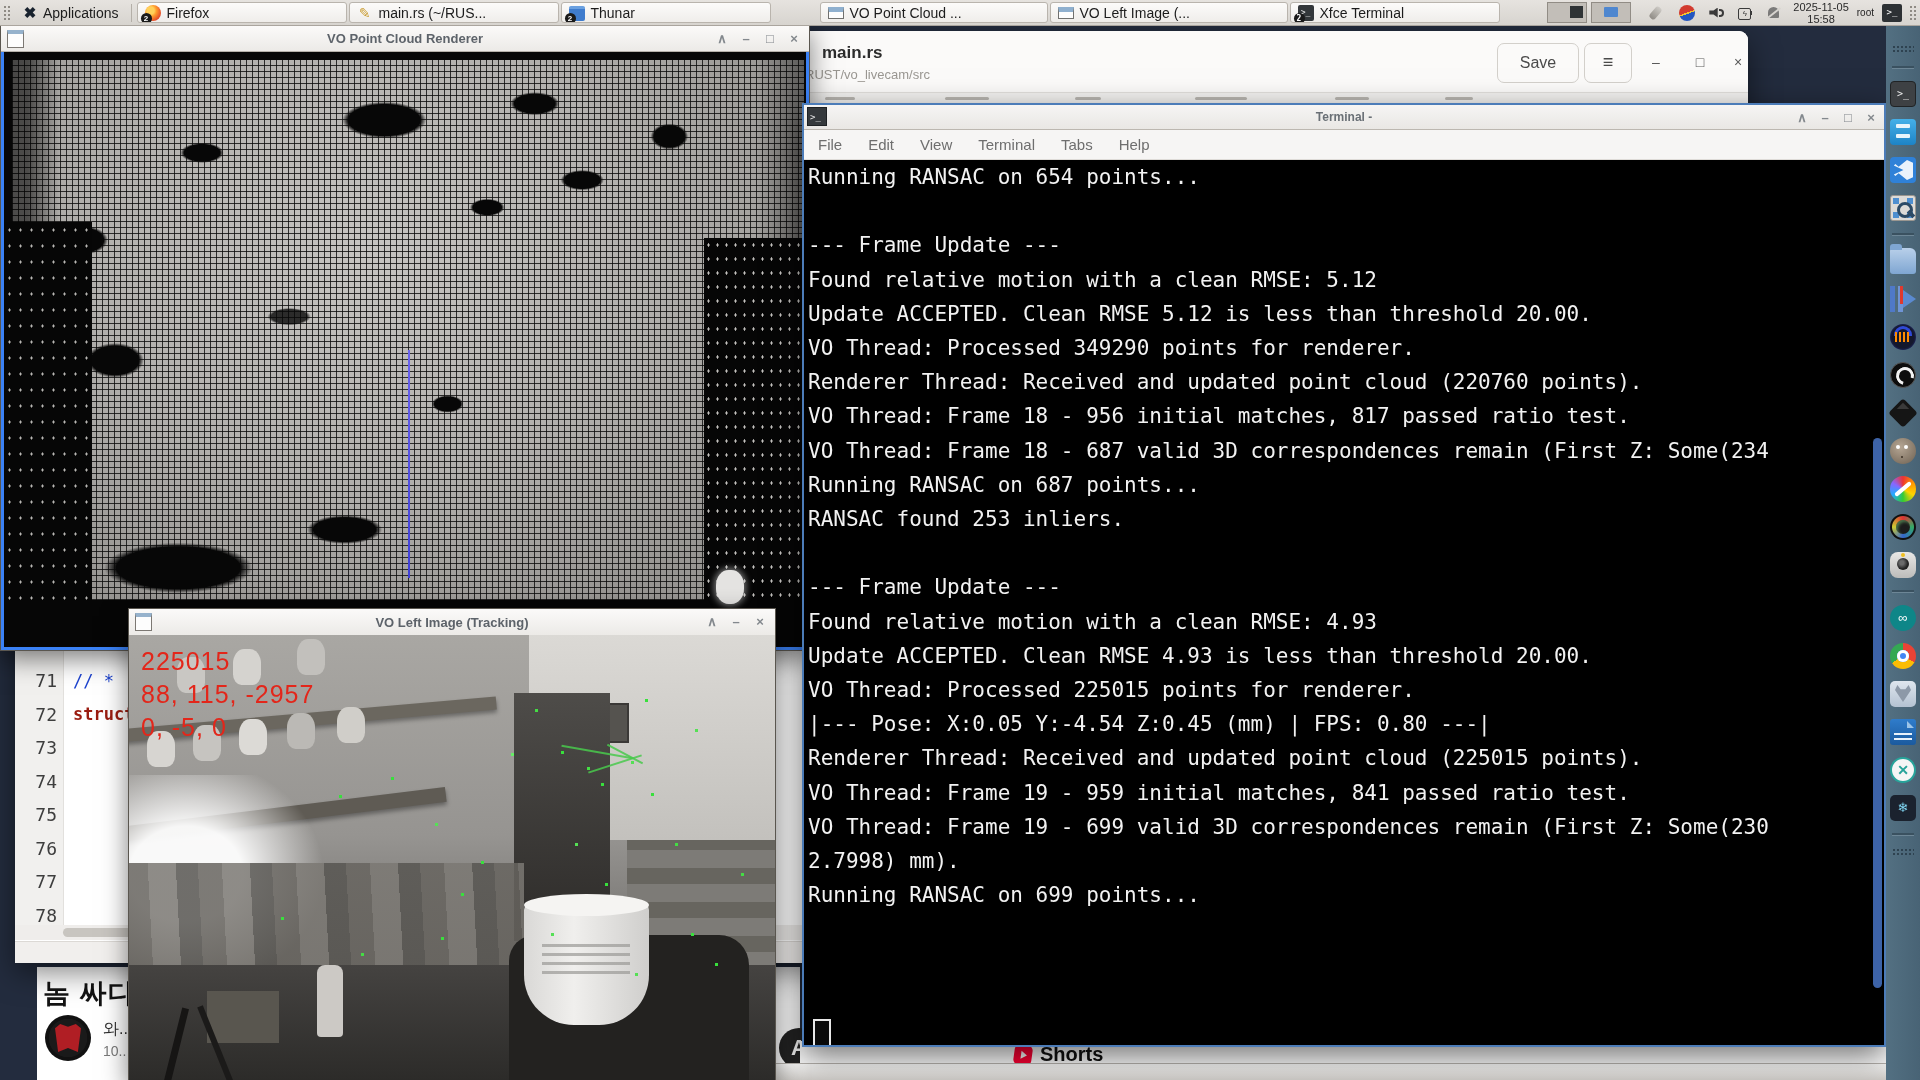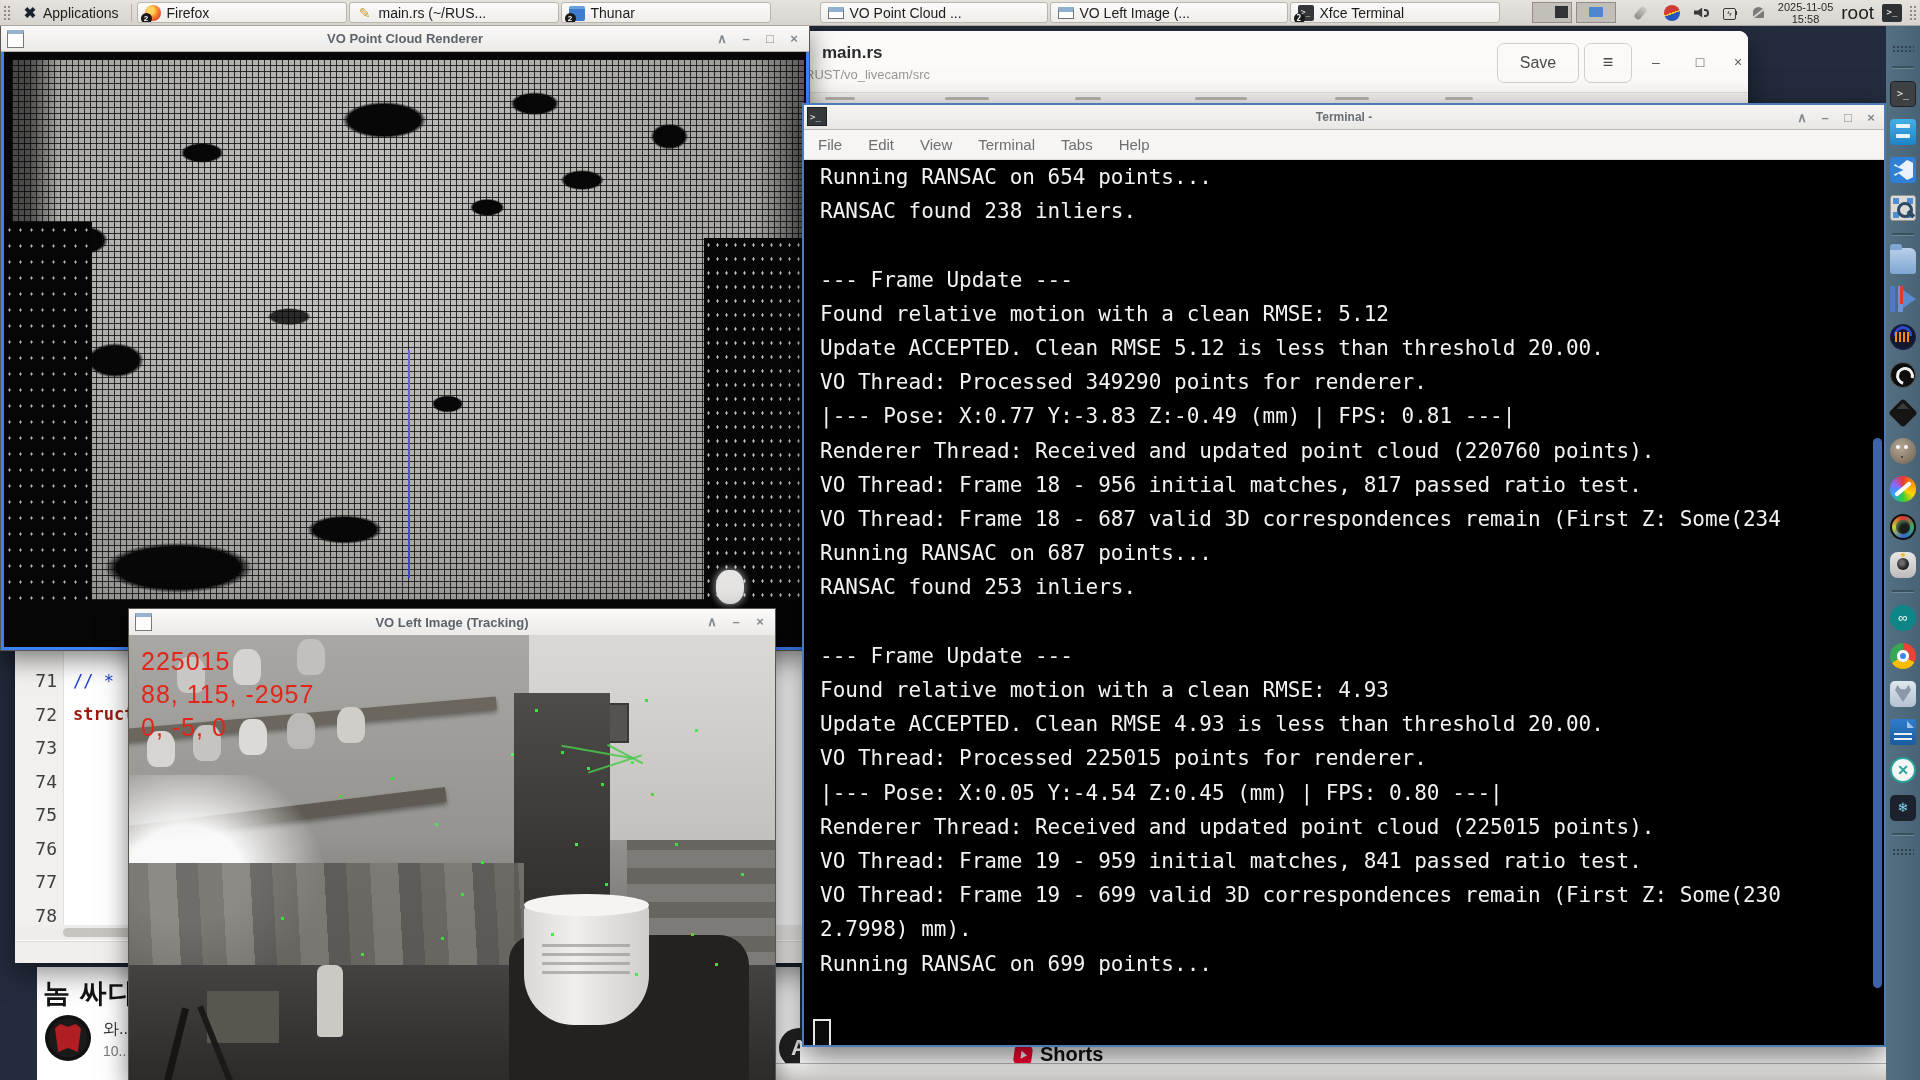--- a/index.html
+++ b/index.html
@@ -102,21 +102,21 @@
     border:2px solid #4c7cb8;box-shadow:0 10px 30px rgba(0,0,0,.55);box-sizing:border-box;}
   .term-title{height:24px;background:linear-gradient(#f6f5f4,#e9e7e4);border-bottom:1px solid #bcb7b0;position:relative;}
   .term-appicon{position:absolute;left:3px;top:2px;width:20px;height:19px;background:#35393c;border:1px solid #1e2123;
     color:#e8e8e8;font-family:"DejaVu Sans Mono",monospace;font-size:9px;line-height:18px;padding-left:2px;box-sizing:border-box;}
   .term-title .ttl{position:absolute;left:0;right:0;text-align:center;font-size:12px;font-weight:bold;color:#6a7076;line-height:24px;}
   .term-ctrls{position:absolute;right:6px;top:0;height:24px;display:flex;align-items:center;gap:9px;}
   .term-menubar{height:29px;background:#f6f5f4;border-bottom:1px solid #dedbd7;display:flex;align-items:center;
     gap:26px;padding-left:14px;}
   .term-menu-item{font-size:15px;color:#6e6e6e;}
   .term-screen{position:absolute;left:0;top:55px;right:0;bottom:0;background:#000;overflow:hidden;}
-  .term-line{padding-left:16px;font-family:"DejaVu Sans Mono",monospace;font-size:21px;color:#f2f2f2;
+  .term-line{padding-left:4px;font-family:"DejaVu Sans Mono",monospace;font-size:21px;color:#f2f2f2;
     line-height:34.2px;min-height:34.2px;white-space:pre;}
   .term-cursor{position:absolute;left:9px;top:859px;width:14px;height:27px;border:2px solid #e8e8e8;background:#0a0a0a;}
   .term-scrollthumb{position:absolute;right:2px;top:278px;width:9px;height:550px;background:rgba(72,116,198,.85);border-radius:5px;}
 
   
   .vo-win{left:128px;top:608px;width:646px;height:472px;background:#f4f2f0;}
   .vo-body{position:absolute;left:0;top:26px;width:646px;height:446px;background:#8c8a86;overflow:hidden;}
   .cam-base{position:absolute;inset:0;background:linear-gradient(180deg,#a9a7a3 0%,#969491 45%,#6d6b68 75%,#474543 100%);}
   .cam-wall{position:absolute;left:400px;top:0;width:246px;height:205px;background:linear-gradient(#dbd9d5,#c3c1bd);}
   .cam-frame{position:absolute;left:470px;top:68px;width:26px;height:36px;background:#55534f;border:2px solid #3b3937;}
@@ -192,21 +192,21 @@
     clip-path:polygon(0 30%,35% 30%,70% 0,70% 100%,35% 70%,0 70%);}
   .vol-wave{position:absolute;right:1px;top:5px;width:5px;height:8px;border:2px solid #3a3a3a;border-left:none;
     border-radius:0 6px 6px 0;box-sizing:border-box;}
   .bat-shape{position:absolute;left:2px;top:4px;width:11px;height:10px;border:1px solid #3a3a3a;border-radius:2px;
     color:#3a3a3a;font-size:8px;line-height:9px;text-align:center;}
   .bat-nub{position:absolute;left:14px;top:7px;width:2px;height:4px;background:#3a3a3a;}
   .bell-shape{position:absolute;left:3px;top:3px;width:11px;height:11px;background:#56premium5a5a;background:#5a5a5a;
     border-radius:50% 50% 10% 10%;opacity:.75;}
   .bell-strike{position:absolute;left:1px;top:8px;width:16px;height:2px;background:#d7d4cf;transform:rotate(-38deg);}
   .clock{text-align:center;font-size:11px;color:#2a2a2a;line-height:12px;margin-right:8px;}
-  .root-label{font-size:19px;color:#1e1e1e;margin-right:8px;}
+  .root-label{font-size:10px;color:#1e1e1e;margin-right:8px;}
   .mini-term-btn{width:20px;height:18px;background:#2d3134;border-radius:2px;color:#echeckedfff;color:#fff;
     font-family:"DejaVu Sans Mono",monospace;font-size:9px;line-height:17px;text-align:center;margin-right:4px;}
 
   
   .dock{left:1886px;top:25px;width:34px;height:1055px;background:linear-gradient(90deg,#537082,#48класс6375);
     background:linear-gradient(90deg,#537082,#486375);z-index:40;display:flex;flex-direction:column;
     align-items:center;padding-top:20px;box-sizing:border-box;gap:12px;}
   .dk{width:26px;height:26px;position:relative;flex:0 0 auto;}
   .dk-grip{height:9px;width:22px;background-image:radial-gradient(#2e4250 1px, transparent 1.2px);background-size:4px 4px;}
   .dk-sep{height:2px;width:22px;background:#3a5160;border-bottom:1px solid #6d8696;}
@@ -414,33 +414,31 @@
 
         <div class="term-menu-item k">Tabs</div>
 
         <div class="term-menu-item k">Help</div>
       </div>
     <div class="term-screen">
       <div>
 
           <div class="term-line">Running RANSAC on 654 points...</div>
 
-          <div class="term-line">RANSAC found 238 inliers.</div>
 
           <div class="term-line"></div>
 
           <div class="term-line">--- Frame Update ---</div>
 
           <div class="term-line">Found relative motion with a clean RMSE: 5.12</div>
 
           <div class="term-line">Update ACCEPTED. Clean RMSE 5.12 is less than threshold 20.00.</div>
 
           <div class="term-line">VO Thread: Processed 349290 points for renderer.</div>
 
-          <div class="term-line">|--- Pose: X:0.77 Y:-3.83 Z:-0.49 (mm) | FPS: 0.81 ---|</div>
 
           <div class="term-line">Renderer Thread: Received and updated point cloud (220760 points).</div>
 
           <div class="term-line">VO Thread: Frame 18 - 956 initial matches, 817 passed ratio test.</div>
 
           <div class="term-line">VO Thread: Frame 18 - 687 valid 3D correspondences remain (First Z: Some(234</div>
 
 
           <div class="term-line">Running RANSAC on 687 points...</div>
 

